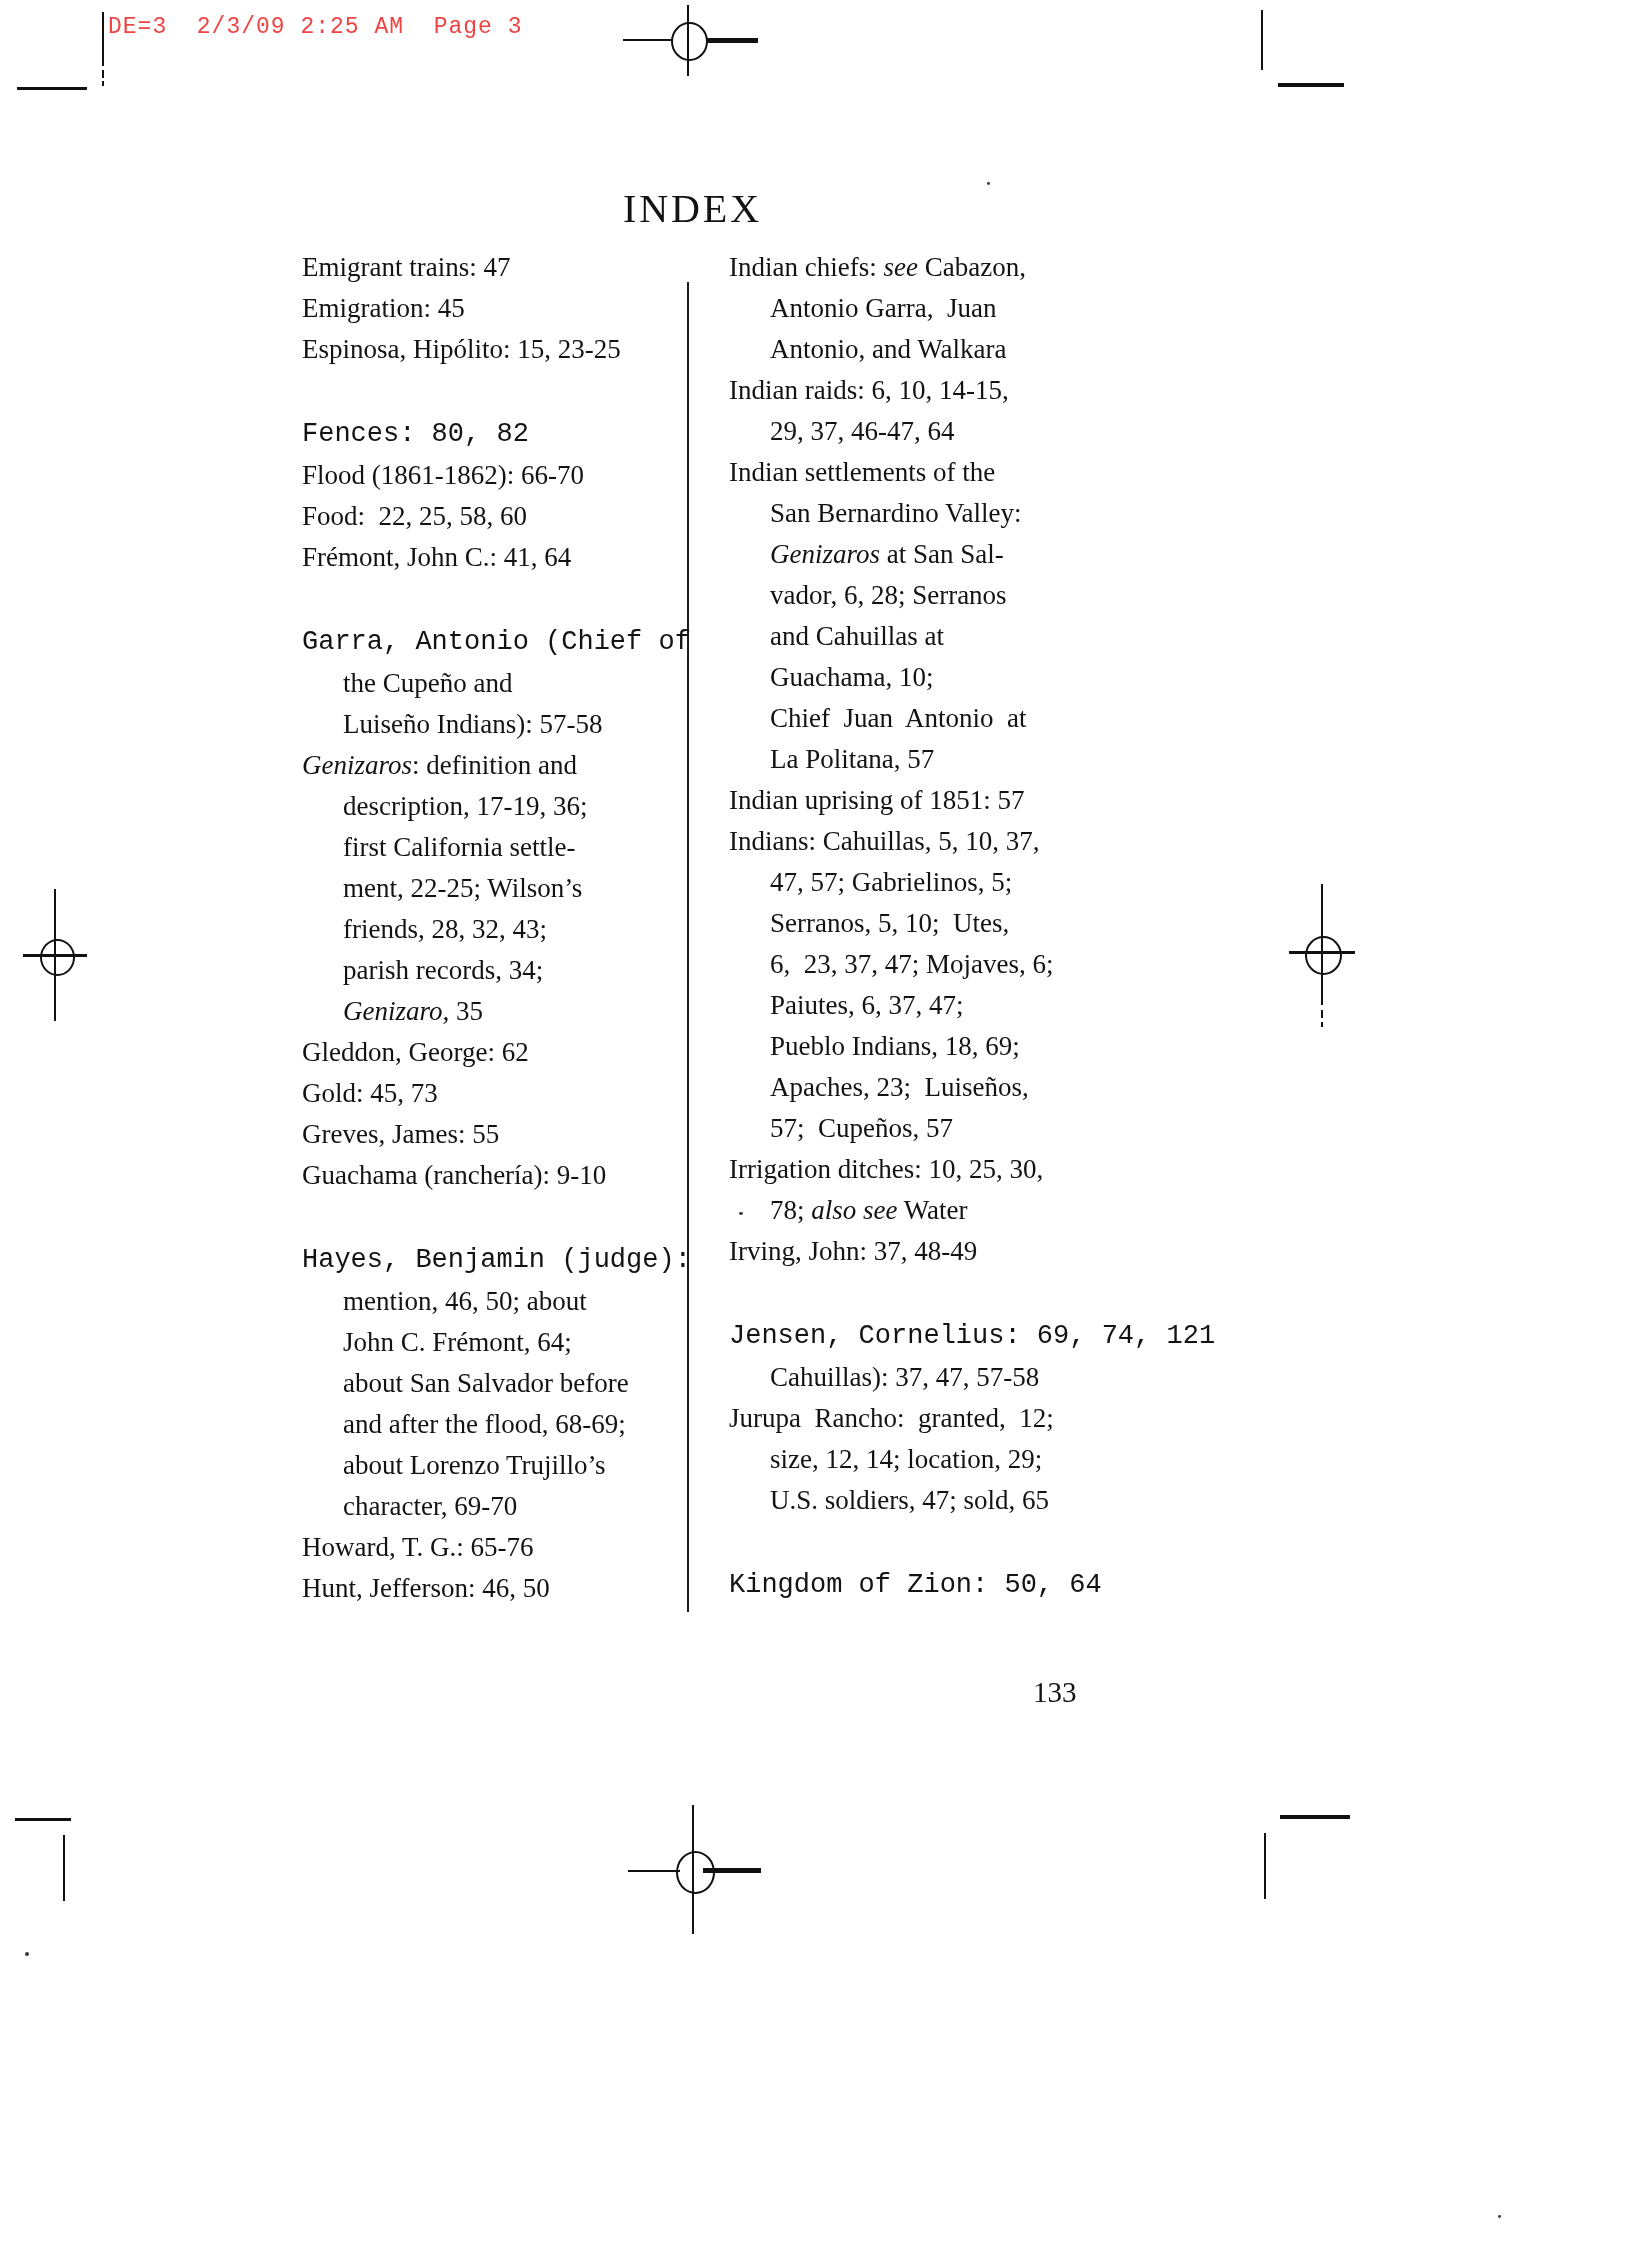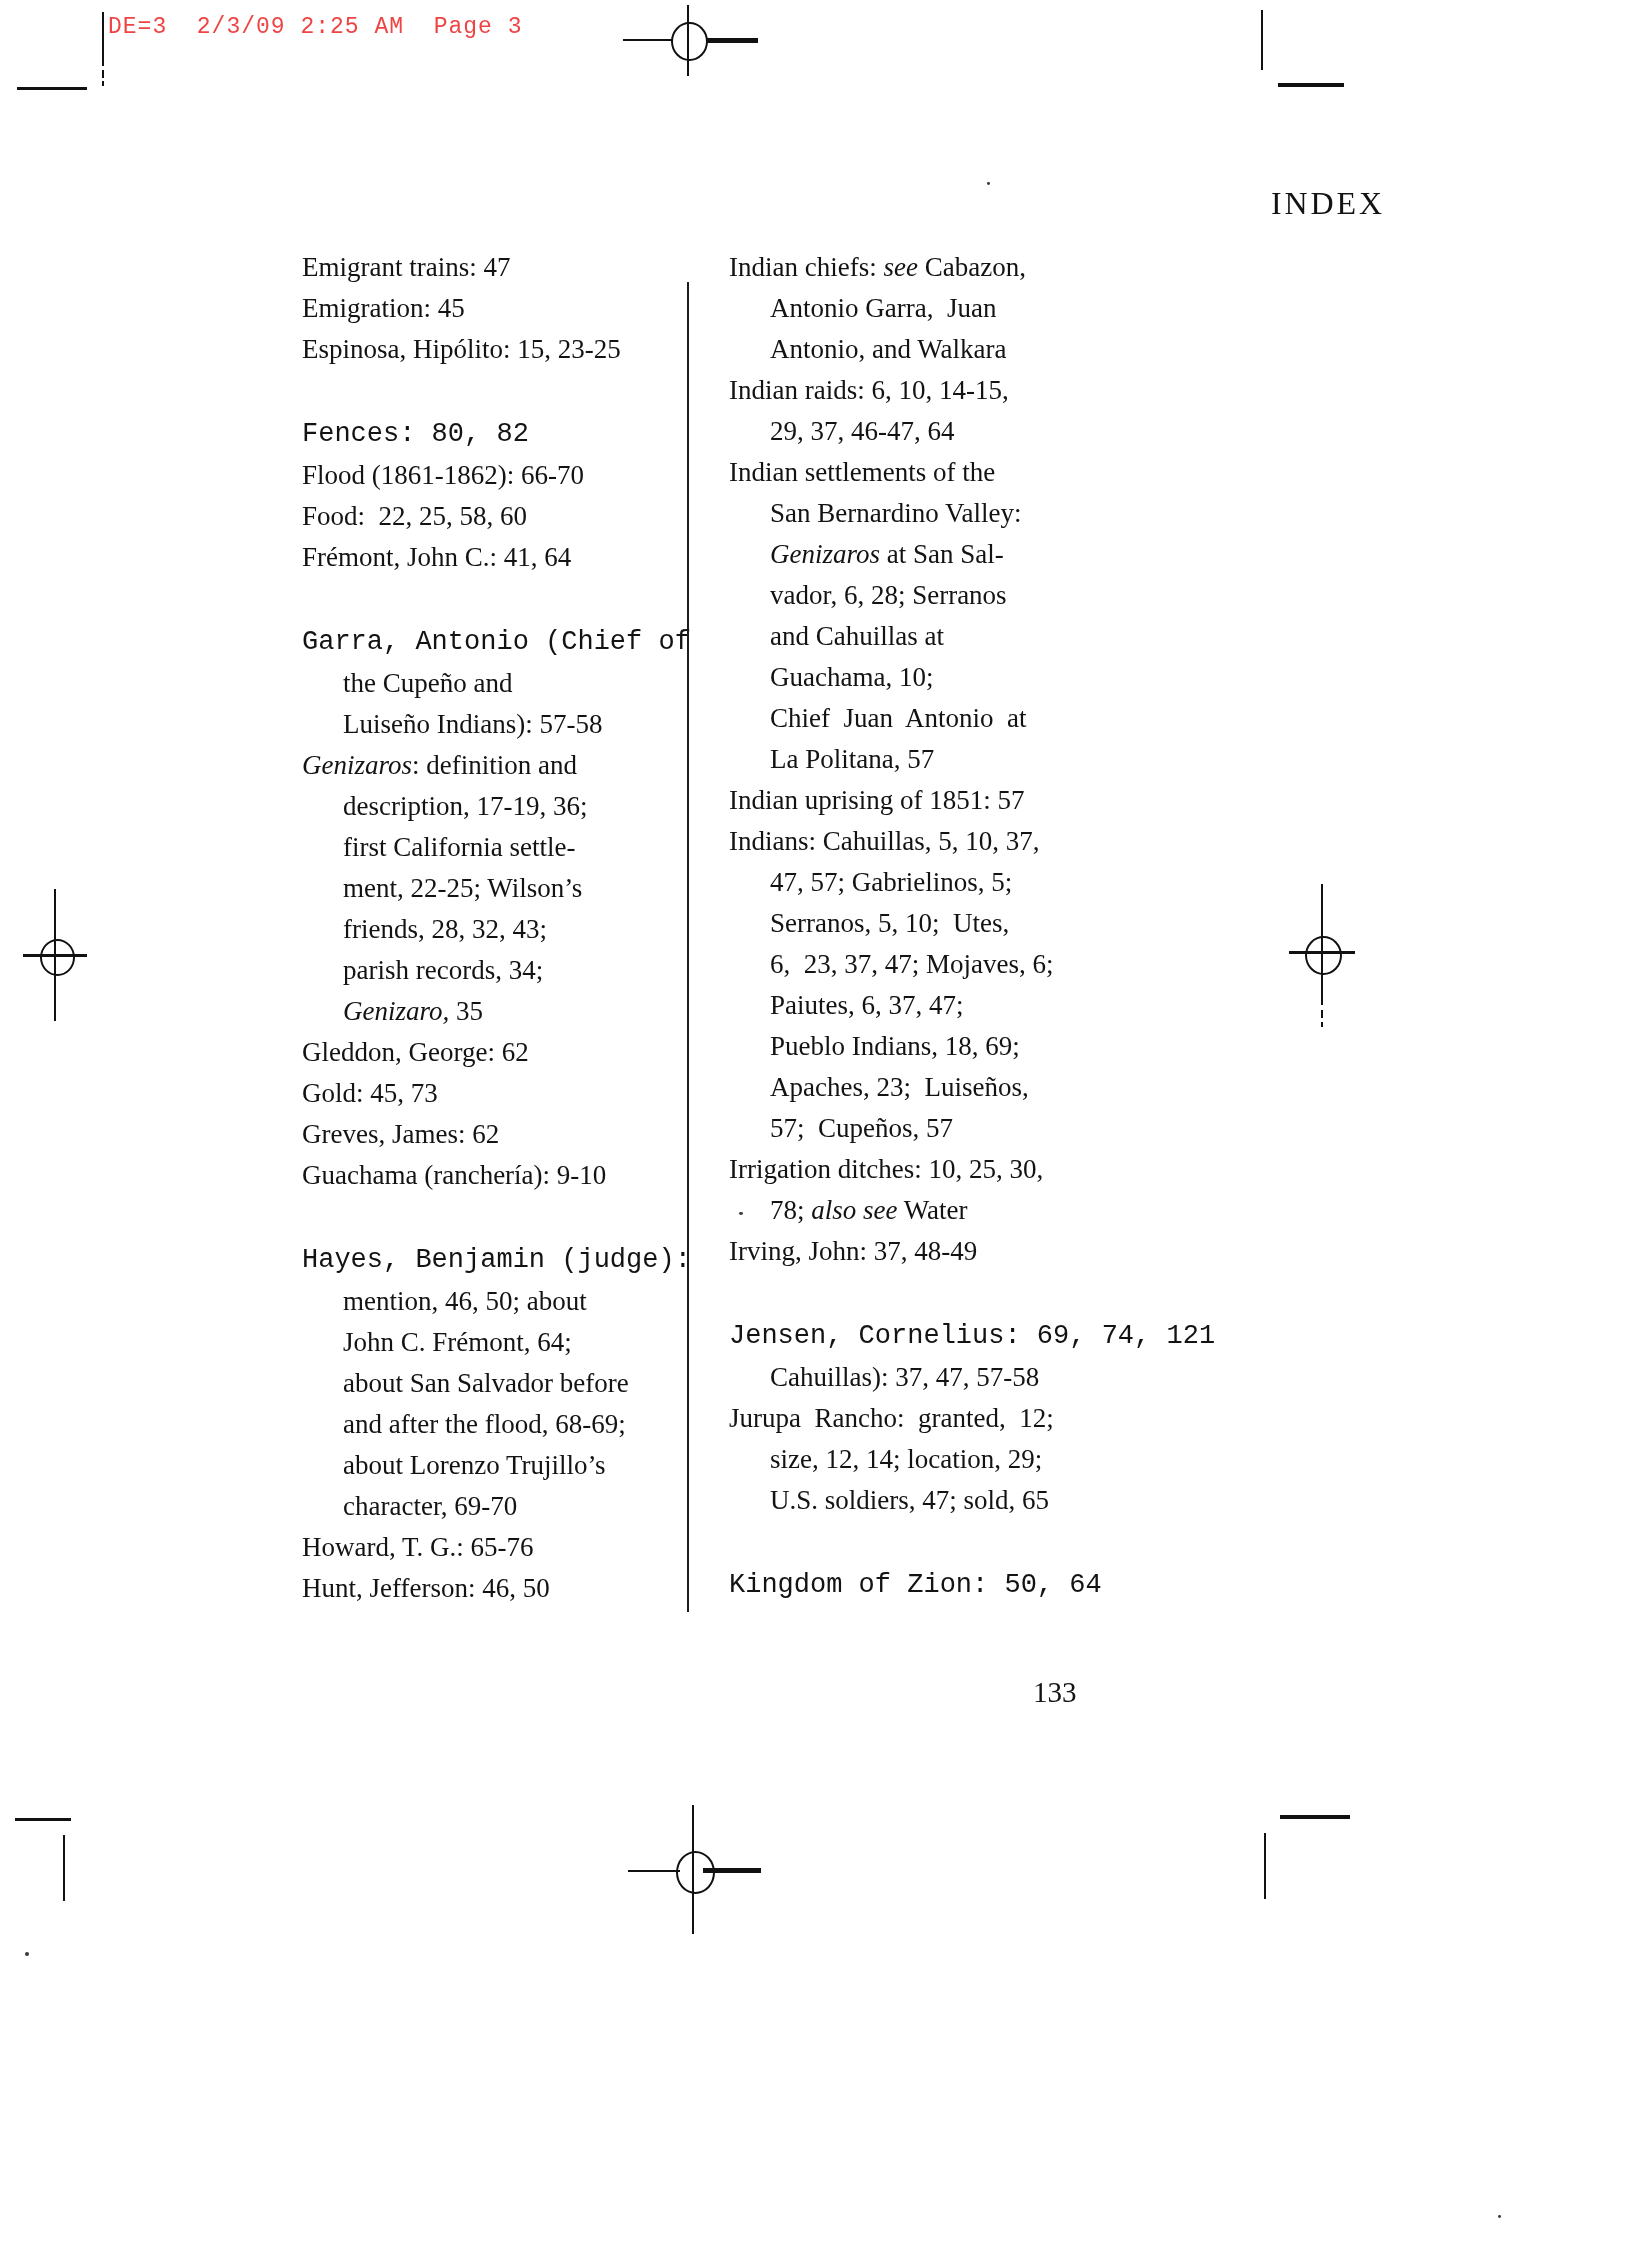--- a/index.html
+++ b/index.html
@@ -9,22 +9,22 @@
     font-family:"Liberation Serif","DejaVu Serif",serif;
   }
   
   .slug{
     position:absolute;left:108px;top:13.5px;
     font-family:"Liberation Mono","DejaVu Sans Mono",monospace;
     font-size:23px;letter-spacing:1px;white-space:pre;color:#ef4444;
   }
   
   .title{
-    position:absolute;left:0;top:185px;width:1385px;text-align:right;
-    font-size:32px;letter-spacing:2.9px;color:#131313;
+    position:absolute;left:0;top:185px;width:1385px;text-align:center;
+    font-size:40px;letter-spacing:2.9px;color:#131313;
   }
   
   .col{position:absolute;top:247px;}
   #left-col{left:302px;width:386px;}
   #right-col{left:729px;width:406px;}
   .line{font-size:27px;line-height:41px;white-space:pre;color:#131313;}
   .line.indent{padding-left:41px;}
   .line.gap{margin-top:44px;font-family:Liberation Mono, monospace;}
   .it{font-style:italic;}
   
@@ -56,21 +56,21 @@
     <div class="line indent"><span>Luiseño Indians): 57-58</span></div>
     <div class="line"><span class="it">Genizaros</span><span>: definition and</span></div>
     <div class="line indent"><span>description, 17-19, 36;</span></div>
     <div class="line indent"><span>first California settle-</span></div>
     <div class="line indent"><span>ment, 22-25; Wilson’s</span></div>
     <div class="line indent"><span>friends, 28, 32, 43;</span></div>
     <div class="line indent"><span>parish records, 34;</span></div>
     <div class="line indent"><span class="it">Genizaro,</span><span> 35</span></div>
     <div class="line"><span>Gleddon, George: 62</span></div>
     <div class="line"><span>Gold: 45, 73</span></div>
-    <div class="line"><span>Greves, James: 62</span></div>
+    <div class="line"><span>Greves, James: 55</span></div>
     <div class="line"><span>Guachama (ranchería): 9-10</span></div>
     <div class="line gap"><span>Hayes, Benjamin (judge):</span></div>
     <div class="line indent"><span>mention, 46, 50; about</span></div>
     <div class="line indent"><span>John C. Frémont, 64;</span></div>
     <div class="line indent"><span>about San Salvador before</span></div>
     <div class="line indent"><span>and after the flood, 68-69;</span></div>
     <div class="line indent"><span>about Lorenzo Trujillo’s</span></div>
     <div class="line indent"><span>character, 69-70</span></div>
     <div class="line"><span>Howard, T. G.: 65-76</span></div>
     <div class="line"><span>Hunt, Jefferson: 46, 50</span></div>

